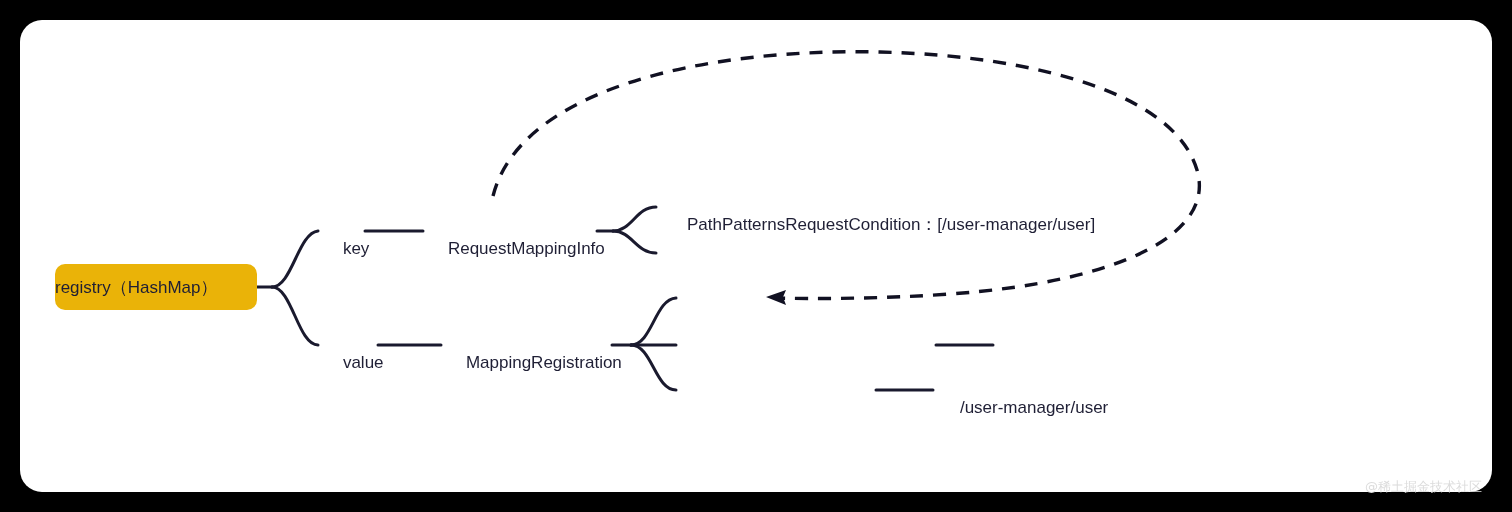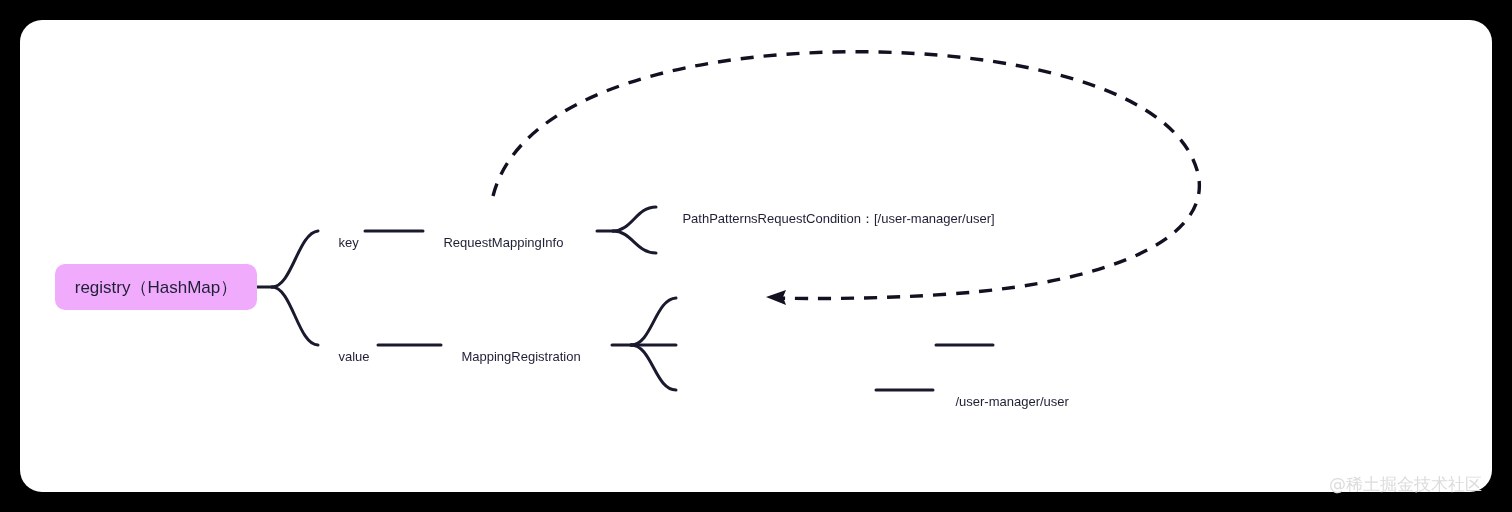--- a/index.html
+++ b/index.html
@@ -31,44 +31,44 @@
   }
   #diagram-svg {
     position: absolute;
     left: 0;
     top: 0;
     width: 1512px;
     height: 512px;
   }
   .node-label {
     position: absolute;
-    font-size: 13px;
+    font-size: 17px;
     line-height: 1;
     color: #1f1f35;
     white-space: pre;
     font-family: "Liberation Sans", "DejaVu Sans", sans-serif;
     letter-spacing: 0px;
   }
   .node-root {
     position: absolute;
-    background: #f0abfc;
+    background: #eab308;
     border-radius: 10px;
     display: flex;
     align-items: center;
-    justify-content: center;
+    justify-content: flex-start;
     font-size: 17px;
     color: #1f1f35;
     white-space: pre;
     font-family: "Liberation Sans", "DejaVu Sans", sans-serif;
   }
   #watermark {
     position: absolute;
     right: 30px;
     bottom: 16px;
-    font-size: 17px;
+    font-size: 13px;
     color: #dcdcdc;
     white-space: pre;
     font-family: "DejaVu Sans", sans-serif;
   }
 </style>
 </head>
 <body>
 
 <div id="canvas">
   <div id="card"></div>

